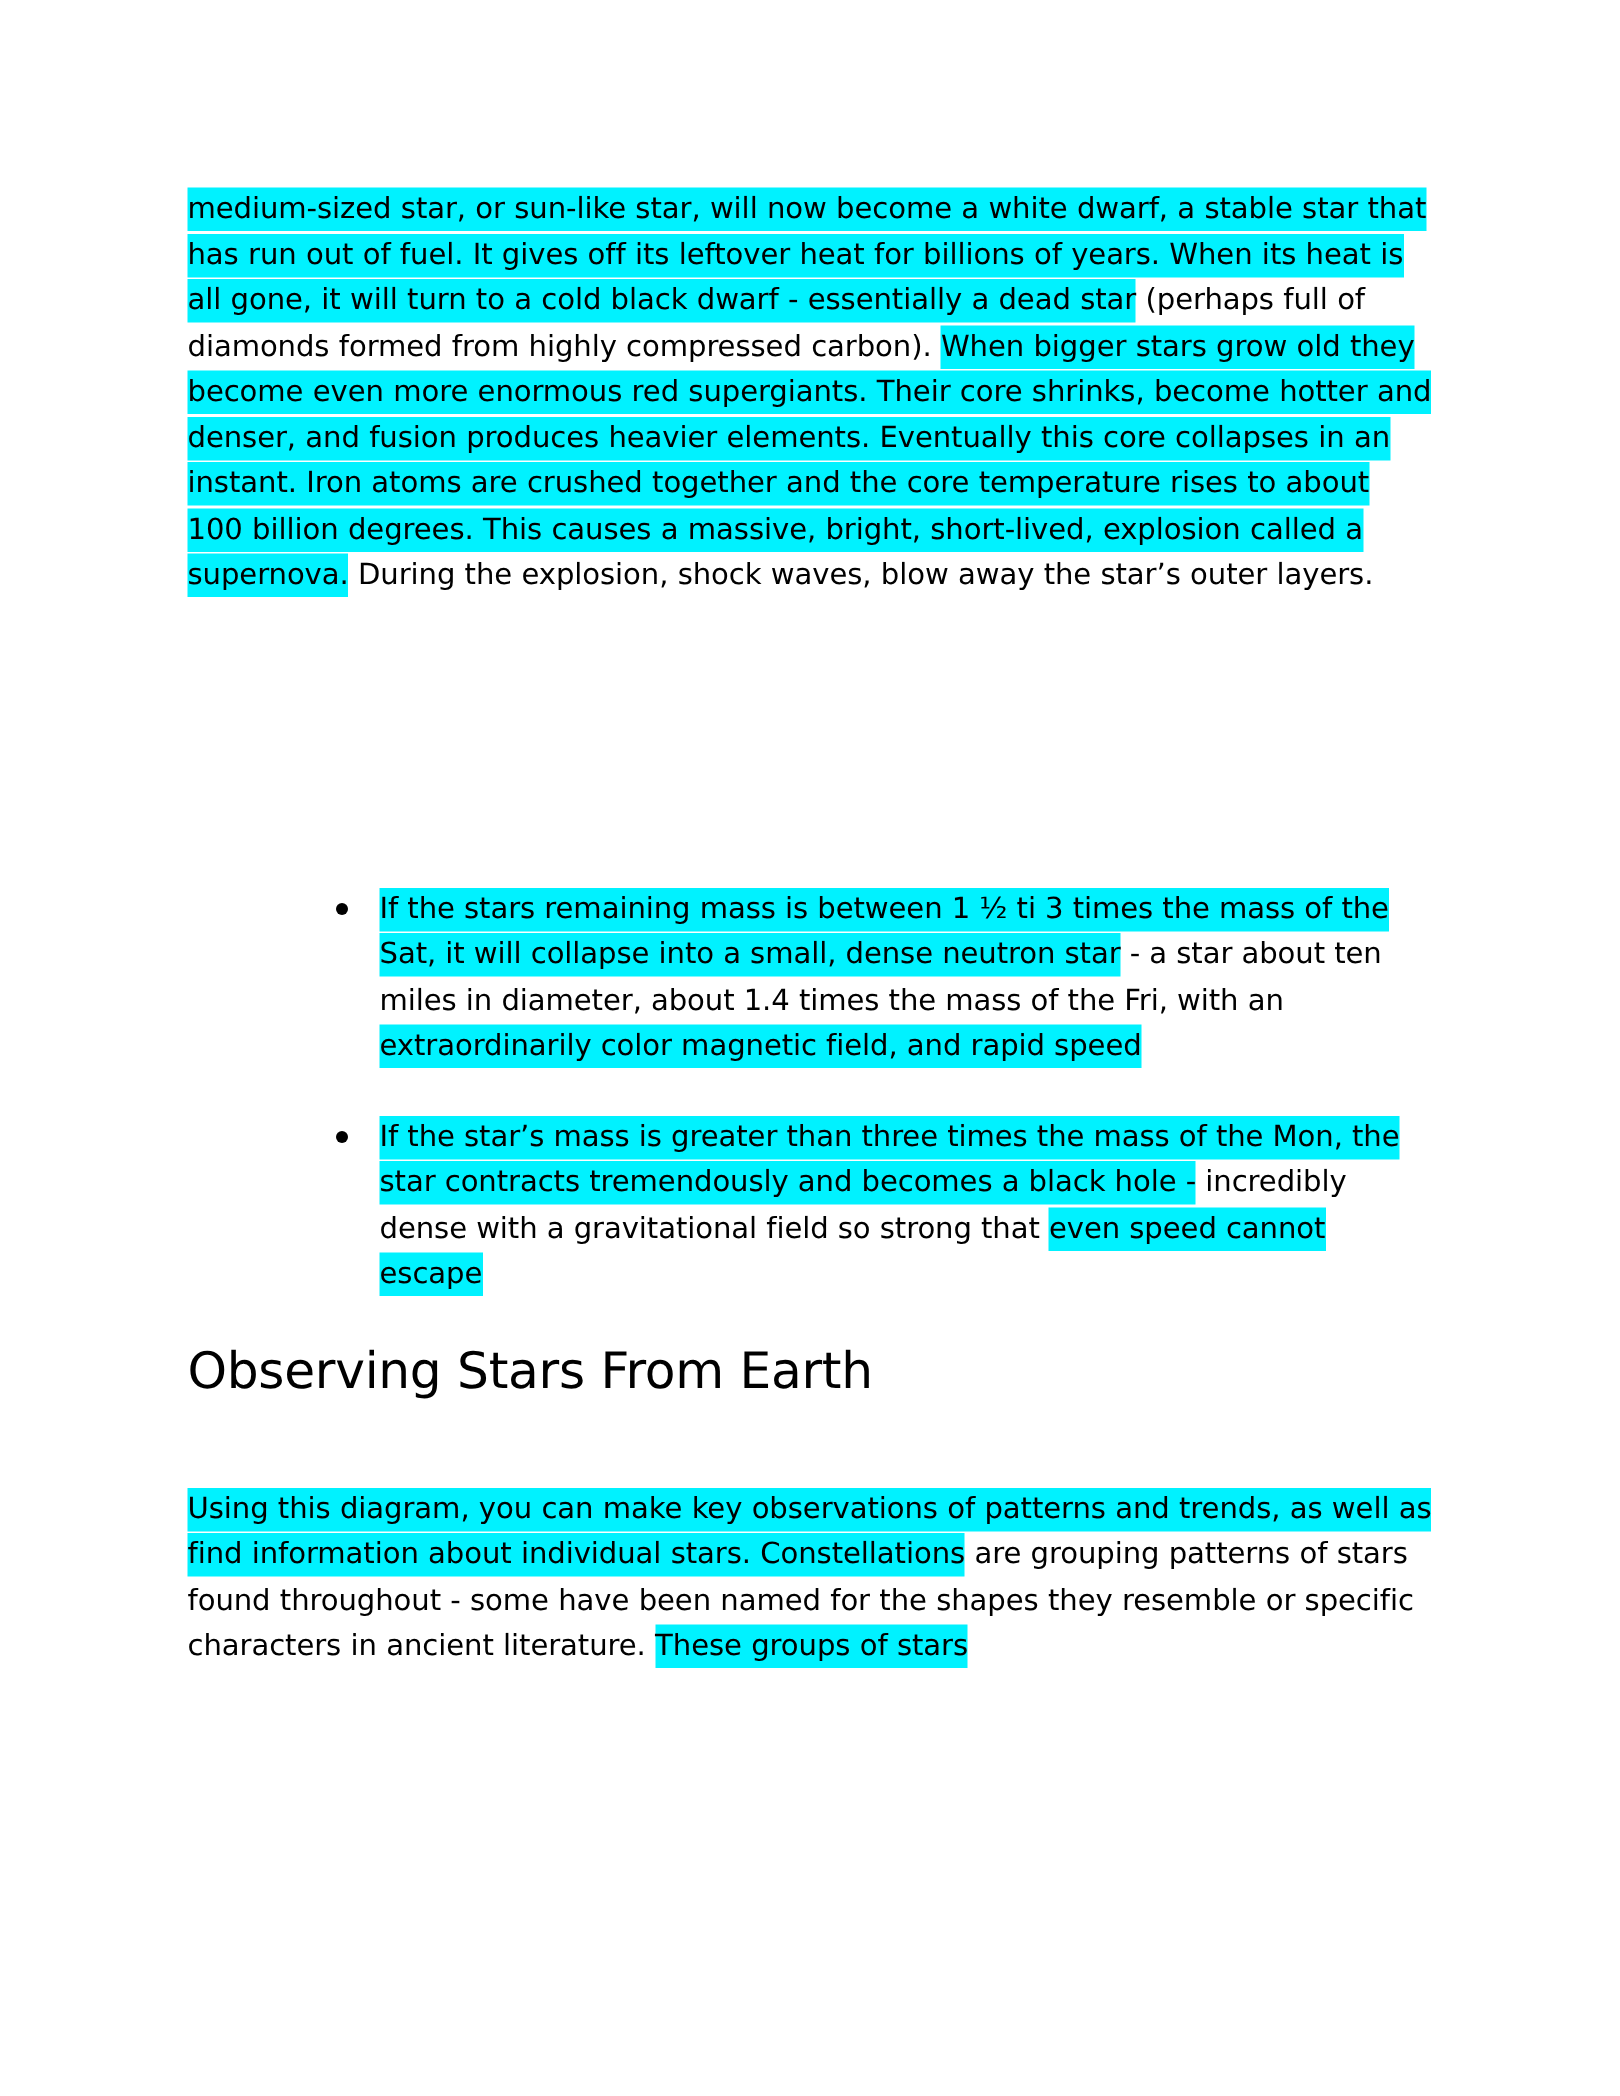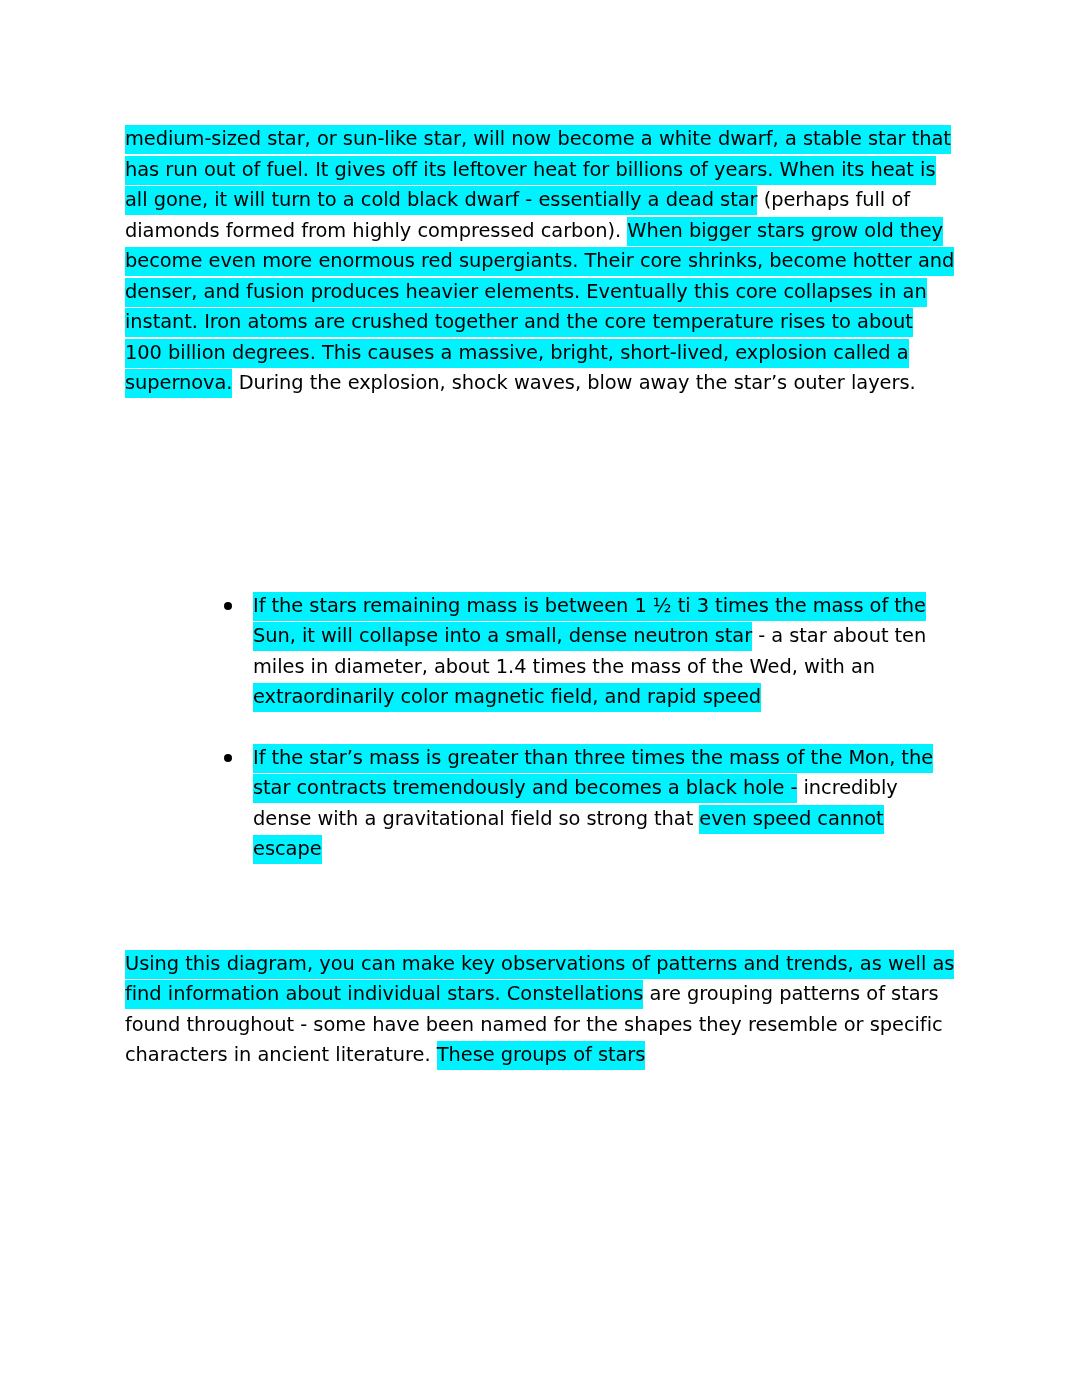--- a/index.html
+++ b/index.html
@@ -100,30 +100,31 @@
     <p class="body-para"><span class="hl">medium-sized star, or sun-like star, will now become a white dwarf, a stable star that has run out of fuel. It gives off its leftover heat for billions of years. When its heat is all gone, it will turn to a cold black dwarf - essentially a dead star</span><span class="plain"> (perhaps full of diamonds formed from highly compressed carbon). </span><span class="hl">When bigger stars grow old they become even more enormous red supergiants. Their core shrinks, become hotter and denser, and fusion produces heavier elements. Eventually this core collapses in an instant. Iron atoms are crushed together and the core temperature rises to about 100 billion degrees. This causes a massive, bright, short-lived, explosion called a supernova.</span><span class="plain"> During the explosion, shock waves, blow away the star’s outer layers.</span></p>
 
     <div class="gap-large"></div>
 
 
     <div class="gap-med"></div>
 
     <ul class="bullets">
       <li>
         <span class="dot"></span>
-        <span class="li-text"><span class="hl">If the stars remaining mass is between 1 ½ ti 3 times the mass of the Sun, it will collapse into a small, dense neutron star</span><span class="plain"> - a star about ten miles in diameter, about 1.4 times the mass of the Wed, with an </span><span class="hl">extraordinarily color magnetic field, and rapid speed</span></span>
+        <span class="li-text"><span class="hl">If the stars remaining mass is between 1 ½ ti 3 times the mass of the Sat, it will collapse into a small, dense neutron star</span><span class="plain"> - a star about ten miles in diameter, about 1.4 times the mass of the Fri, with an </span><span class="hl">extraordinarily color magnetic field, and rapid speed</span></span>
       </li>
       <li>
         <span class="dot"></span>
         <span class="li-text"><span class="hl">If the star’s mass is greater than three times the mass of the Mon, the star contracts tremendously and becomes a black hole -</span><span class="plain"> incredibly dense with a gravitational field so strong that </span><span class="hl">even speed cannot escape</span></span>
       </li>
     </ul>
 
     <div style="height:28px"></div>
 
+    <h2 class="section-heading">Observing Stars From Earth</h2>
 
     <div style="height:26px"></div>
 
 
     <div style="height:30px"></div>
 
     <p class="body-para"><span class="hl">Using this diagram, you can make key observations of patterns and trends, as well as find information about individual stars. Constellations</span><span class="plain"> are grouping patterns of stars found throughout - some have been named for the shapes they resemble or specific characters in ancient literature. </span><span class="hl">These groups of stars</span></p>
 
   </div>
 </div>

